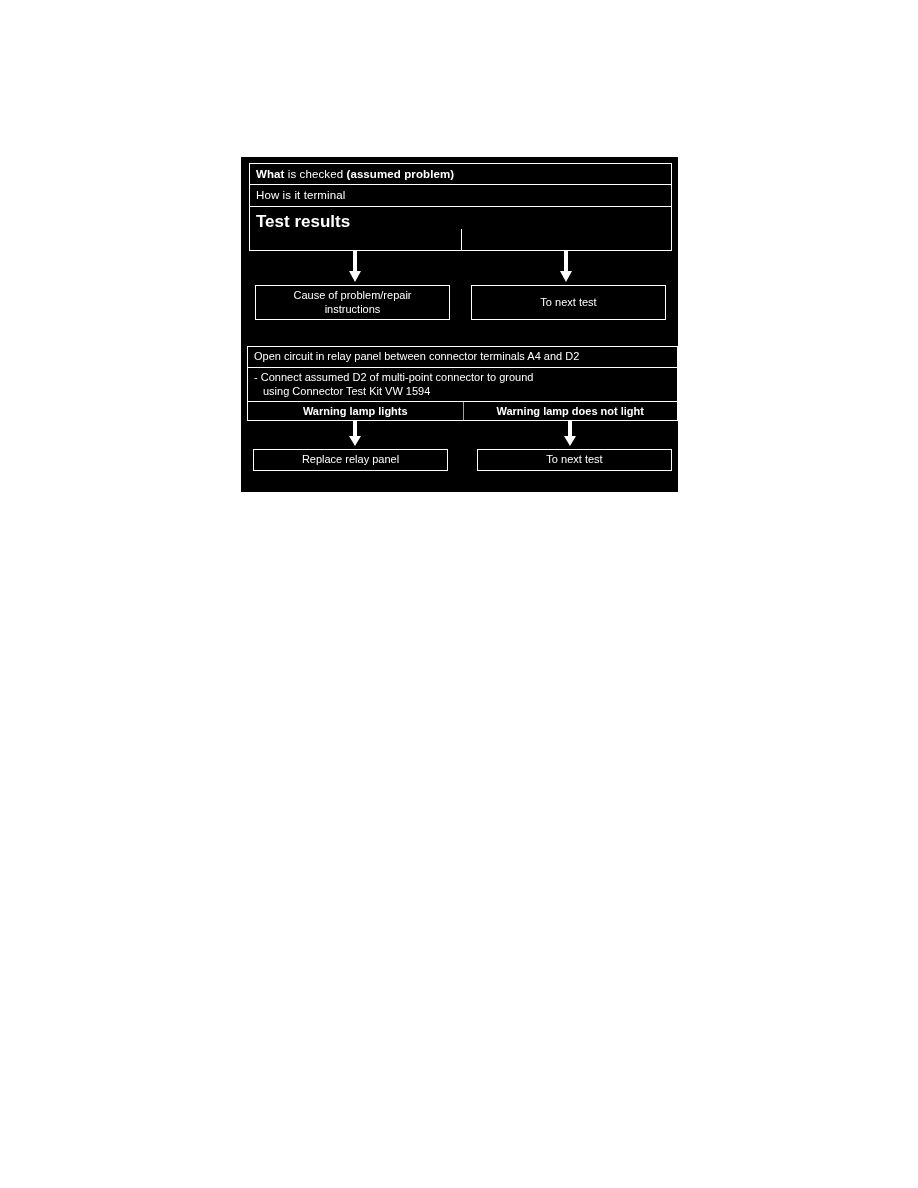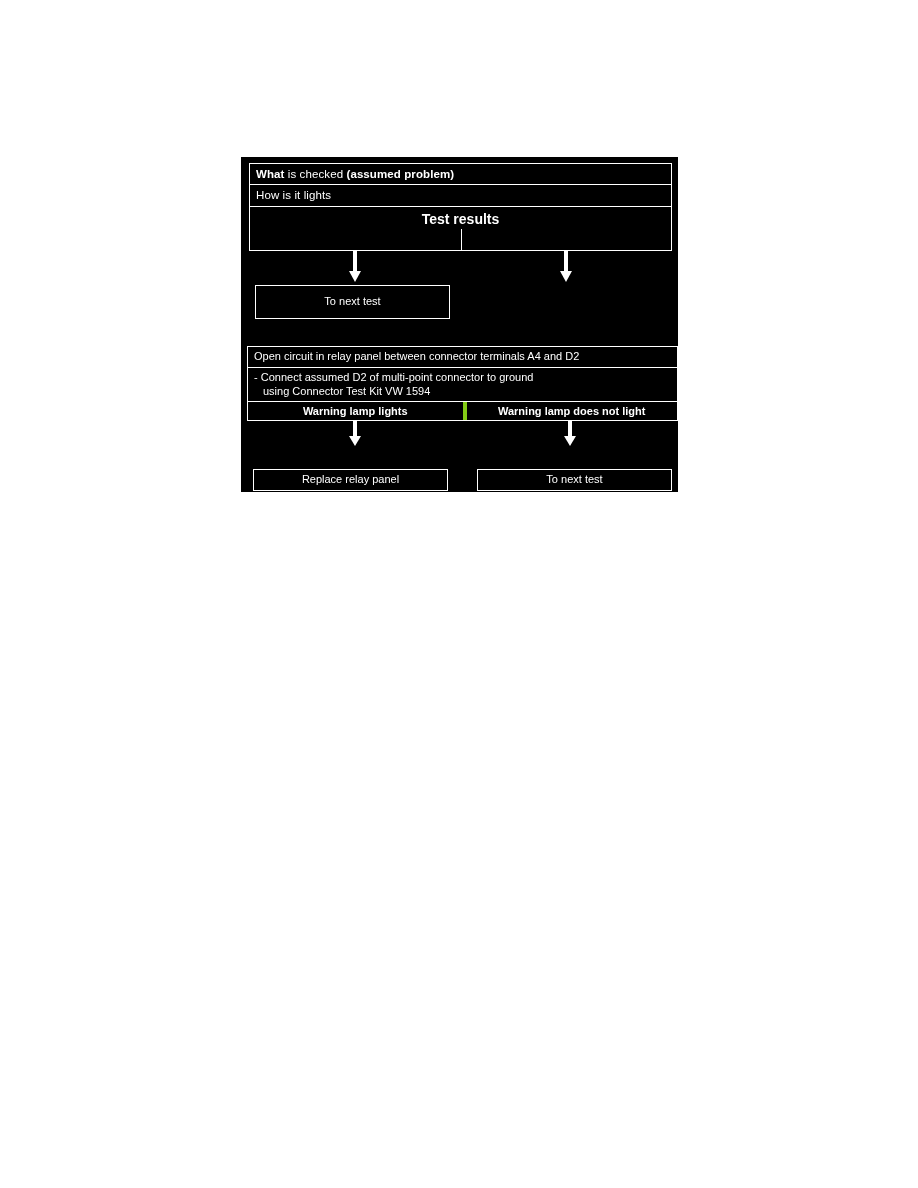--- a/index.html
+++ b/index.html
@@ -62,23 +62,23 @@
 
   .row-how {
     font-size: 11.5px;
     letter-spacing: 0.1px;
   }
   .row-how b {
     font-weight: normal;
   }
 
   .row-results {
-    text-align: center;
+    text-align: left;
     font-weight: bold;
-    font-size: 14px;
+    font-size: 17px;
     height: 44px;
     position: relative;
     padding-top: 4px;
   }
   
   .row-results .divider {
     position: absolute;
     left: 50%;
     top: 22px;
     bottom: 0;
@@ -96,21 +96,21 @@
   }
   .results-split .cell {
     flex: 1 1 50%;
     box-sizing: border-box;
     color: #ffffff;
     font-size: 11px;
     text-align: center;
     padding: 3px 4px;
   }
   .results-split .cell + .cell {
-    border-left: 4px solid #84cc16;
+    border-left: 1px solid #84cc16;
   }
 
   
   .arrows {
     position: relative;
     height: 34px;
   }
   .arrow {
     position: absolute;
     top: 0;
@@ -157,55 +157,61 @@
     border: 1px solid #ffffff;
     color: #ffffff;
     font-size: 11px;
     line-height: 1.25;
     text-align: center;
     display: flex;
     align-items: center;
     justify-content: center;
     padding: 3px 4px;
   }
-  #panel-example .outcome { min-height: 22px; margin-top: 20px; }
+  #panel-example .outcome { min-height: 22px; }
 
   .nowrap-line { display: block; }
 </style>
 </head>
 <body>
 
 <div class="panel" id="panel-template">
 
   <div class="row row-title">
     <b>What</b><span> is checked </span><b>(assumed problem)</b>
   </div>
 
   <div class="row row-how">
-    <b>How</b><span> is it lights</span>
+    <b>How</b><span> is it terminal</span>
   </div>
 
   <div class="row row-results">
     <span>Test results</span>
     <span class="divider"></span>
   </div>
 
   <div class="arrows">
     <div class="arrow arrow-left">
       <span class="shaft"></span>
       <span class="head"></span>
     </div>
     <div class="arrow arrow-right">
       <span class="shaft"></span>
       <span class="head"></span>
     </div>
   </div>
 
   <div class="outcomes">
     <div class="outcome">
+      <span>
+        <span class="nowrap-line">Cause of problem/repair</span>
+        <span class="nowrap-line">instructions</span>
+      </span>
+    </div>
+    <div class="outcome">
       <span>To next test</span>
     </div>
   </div>
 
 </div>
 
 <div class="panel" id="panel-example">
 
   <div class="row">
     <span>Open circuit in relay panel between connector terminals A4 and D2</span>

